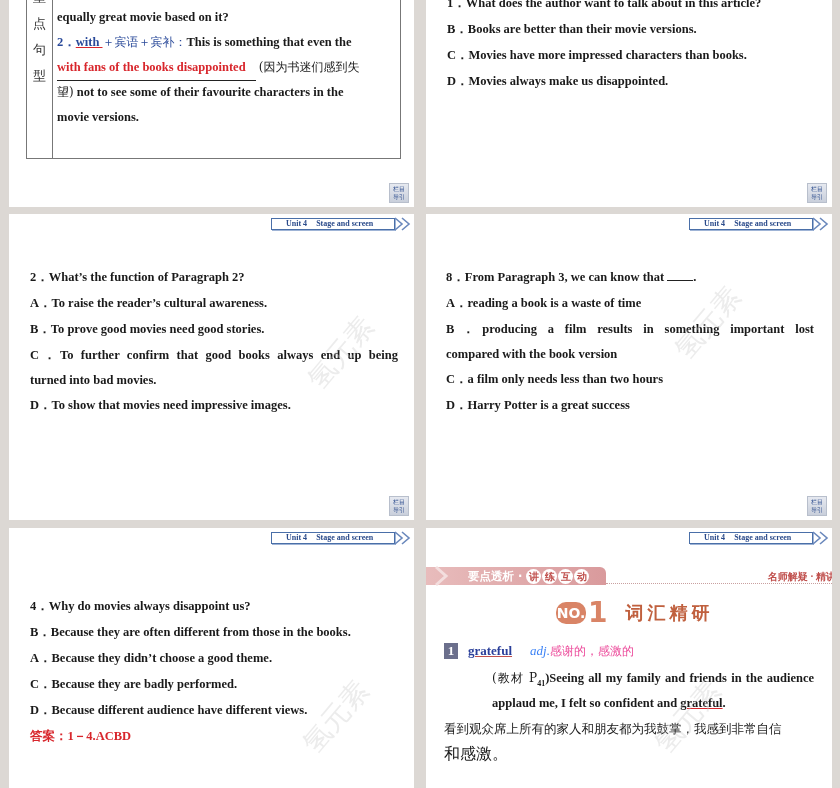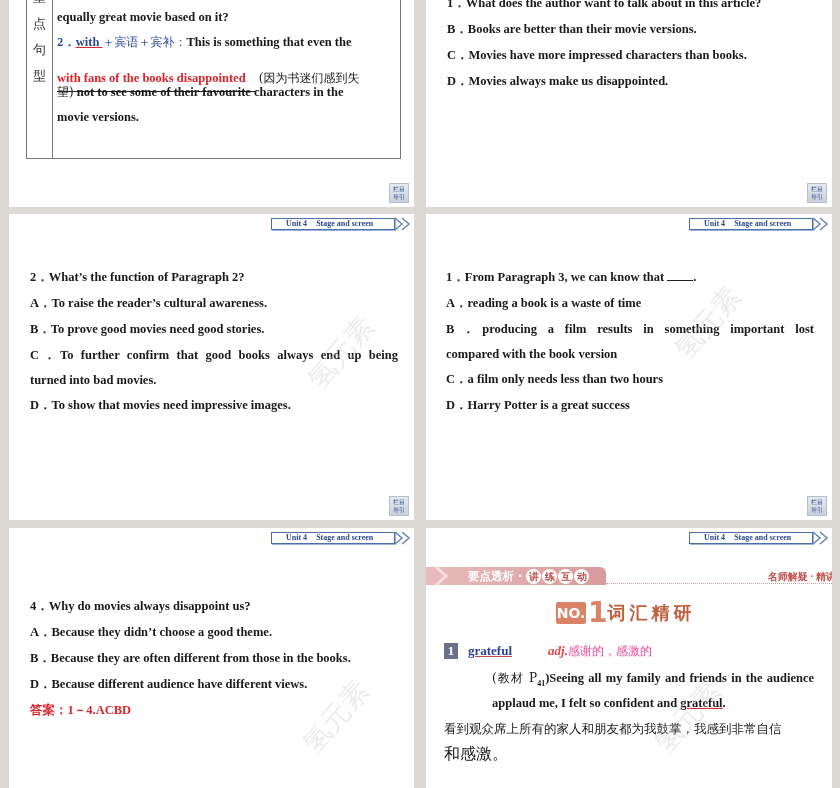--- a/index.html
+++ b/index.html
@@ -177,31 +177,32 @@
     }
     .no-badge .no {
       background: #d98466;
       color: #fff;
       font-family: "DejaVu Sans", sans-serif;
       font-weight: bold;
       font-size: 14px;
       width: 30px; height: 22px;
       line-height: 22px;
       text-align: center;
-      border-radius: 2px;
+      border-radius: 10px;
     }
     .no-badge .num {
       font-family: "DejaVu Sans", sans-serif;
       font-weight: bold;
       font-size: 28px;
       color: #d98466;
       margin-left: 2px;
       line-height: 26px;
     }
     .no-title .title {
+      margin-left: 18px;
       font-family: "DejaVu Sans", sans-serif;
       font-weight: bold;
       font-size: 18px;
       letter-spacing: 4px;
       color: #c0603e;
     }
 
     .vocab-head {
       position: absolute;
       left: 18px; top: 113px;
@@ -220,24 +221,24 @@
       margin-right: 10px;
     }
     .vocab-word {
       color: #2a3f9a;
       font-weight: bold;
       font-size: 13px;
       text-decoration: underline;
       text-decoration-color: #c0504d;
     }
     .vocab-pos {
-      margin-left: 36px;
-      color: #ef4444;
+      margin-left: 18px;
+      color: #3b82f6;
       font-style: italic;
-      font-weight: bold;
+      font-weight: normal;
       font-size: 13px;
     }
     .vocab-def {
       color: #ec4899;
       font-family: "DejaVu Serif", serif;
       font-size: 12px;
     }
     .s6-body {
       position: absolute;
       left: 18px; right: 18px; top: 138px;
@@ -258,21 +259,21 @@
       <span>句</span>
       <span>型</span>
     </div>
     <div class="tbl-main">
       <div class="line" style="height:7px;"></div>
       <div class="line">equally great movie based on it?</div>
       <div class="line">
         <span class="blue">2．</span><span class="blue ul-red">with </span><span class="blue cn-serif">＋宾语＋宾补：</span><span>This is something that even the</span>
       </div>
       <div class="line">
-        <span class="red blank-ul" style="padding-right:10px;margin-top:11px;">with fans of the books disappointed</span>
+        <span class="red blank-ul" style="padding-right:10px;">with fans of the books disappointed</span>
         <span class="cn-serif">(因为书迷们感到失</span>
       </div>
       <div class="line">
         <span class="cn-serif">望)</span><span> not to see some of their favourite characters in the</span>
       </div>
       <div class="line">movie versions.</div>
     </div>
   </div>
   <div class="nav-btn">
     <div>栏目</div>
@@ -323,21 +324,21 @@
     <div class="unit-box">
       <span>Unit 4</span><span class="gap"></span><span>Stage and screen</span>
     </div>
     <svg class="unit-chev" viewBox="0 0 20 14">
         <path d="M2 1 L9 7 L2 13" fill="none" stroke="#6a88bc" stroke-width="1.6"></path>
         <path d="M9 1 L16 7 L9 13" fill="none" stroke="#6a88bc" stroke-width="1.6"></path>
       </svg>
   </div>
   <div class="q" style="top:50px; left:20px; right:18px;">
     <div class="line">
-      <span>1．From Paragraph 3, we can know that </span><span class="blank-ul" style="width:26px; height:13px;"></span><span>.</span>
+      <span>8．From Paragraph 3, we can know that </span><span class="blank-ul" style="width:26px; height:13px;"></span><span>.</span>
     </div>
     <div class="line">A．reading a book is a waste of time</div>
     <div class="line just">B．producing a film results in something important lost</div>
     <div class="line" style="height:24px;line-height:24px;">compared with the book version</div>
     <div class="line">C．a film only needs less than two hours</div>
     <div class="line">D．Harry Potter is a great success</div>
   </div>
   <div class="wm" style="left:240px; top:90px;">氢元素</div>
   <div class="nav-btn">
     <div>栏目</div>
@@ -350,22 +351,23 @@
     <div class="unit-box">
       <span>Unit 4</span><span class="gap"></span><span>Stage and screen</span>
     </div>
     <svg class="unit-chev" viewBox="0 0 20 14">
         <path d="M2 1 L9 7 L2 13" fill="none" stroke="#6a88bc" stroke-width="1.6"></path>
         <path d="M9 1 L16 7 L9 13" fill="none" stroke="#6a88bc" stroke-width="1.6"></path>
       </svg>
   </div>
   <div class="q" style="top:57px;margin-top:8px;">
     <div class="line">4．Why do movies always disappoint us?</div>
+    <div class="line">B．Because they are often different from those in the books.</div>
     <div class="line">A．Because they didn’t choose a good theme.</div>
-    <div class="line">B．Because they are often different from those in the books.</div>
+    <div class="line">C．Because they are badly performed.</div>
     <div class="line">D．Because different audience have different views.</div>
     <div class="line answer">答案：1－4.ACBD</div>
   </div>
   <div class="wm" style="left:285px; top:170px;">氢元素</div>
 </div>
 
 <div class="slide" id="s6">
   <div class="unit-tag">
     <div class="unit-box">
       <span>Unit 4</span><span class="gap"></span><span>Stage and screen</span>

